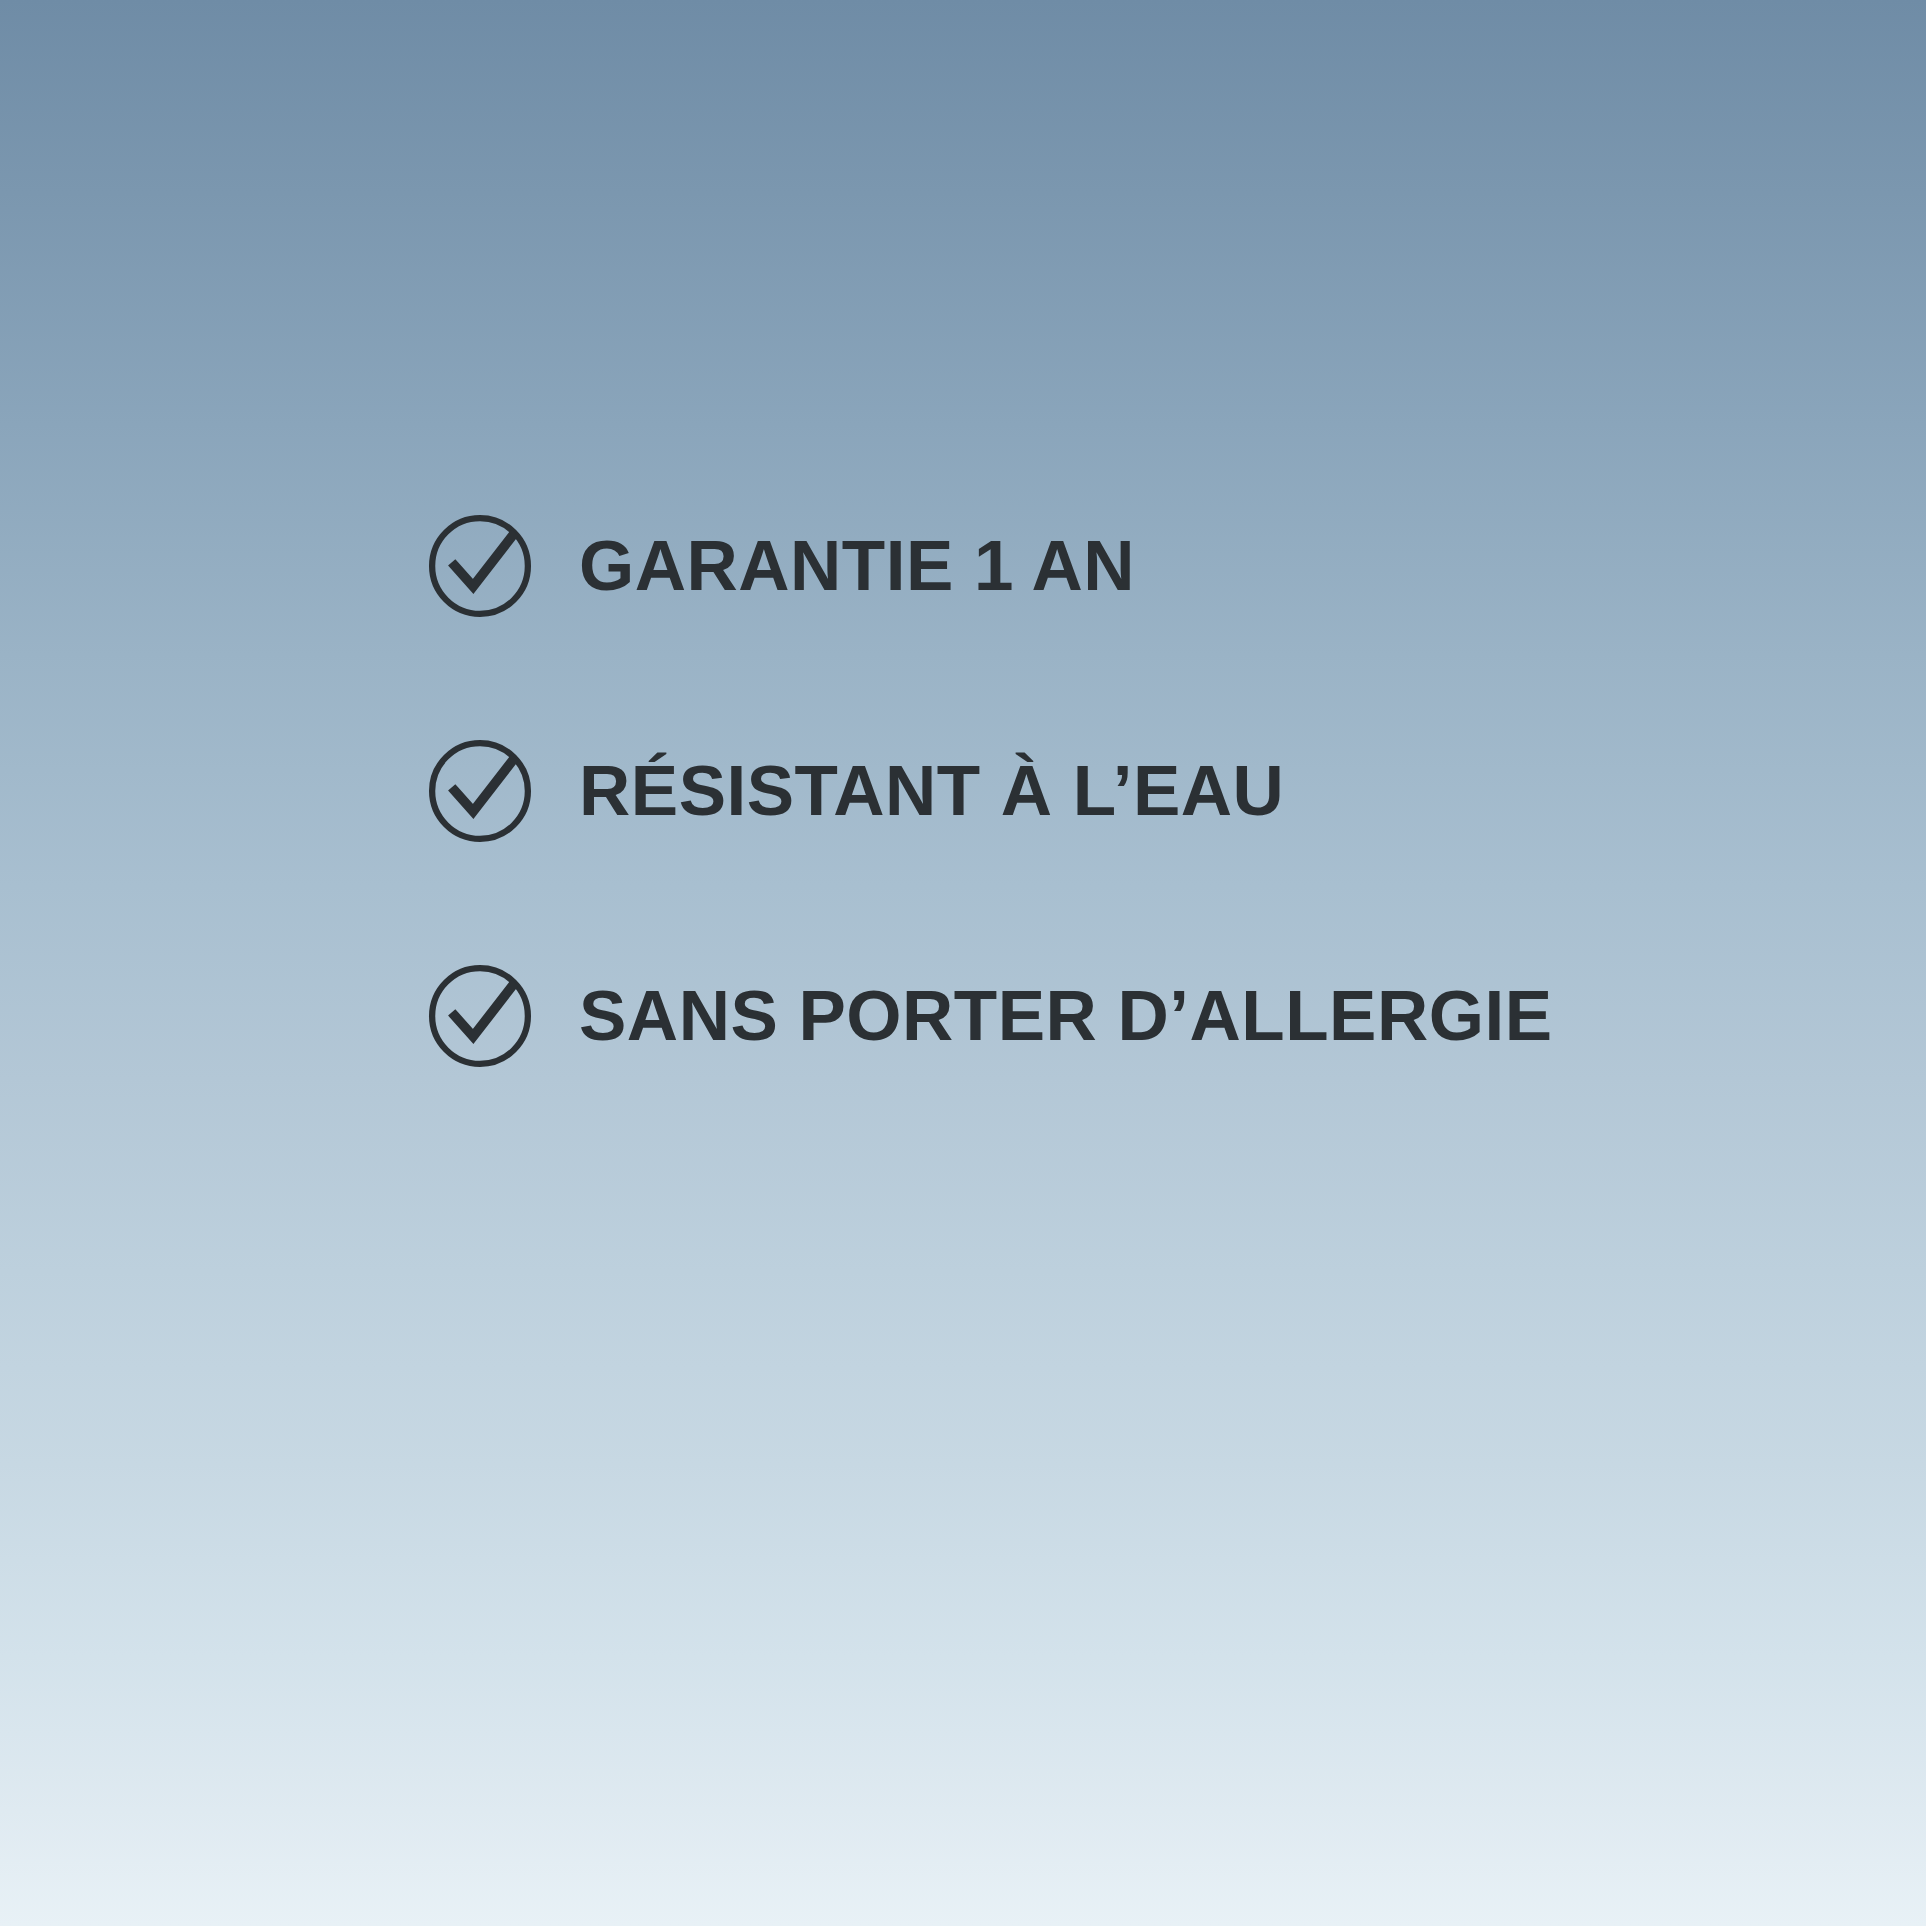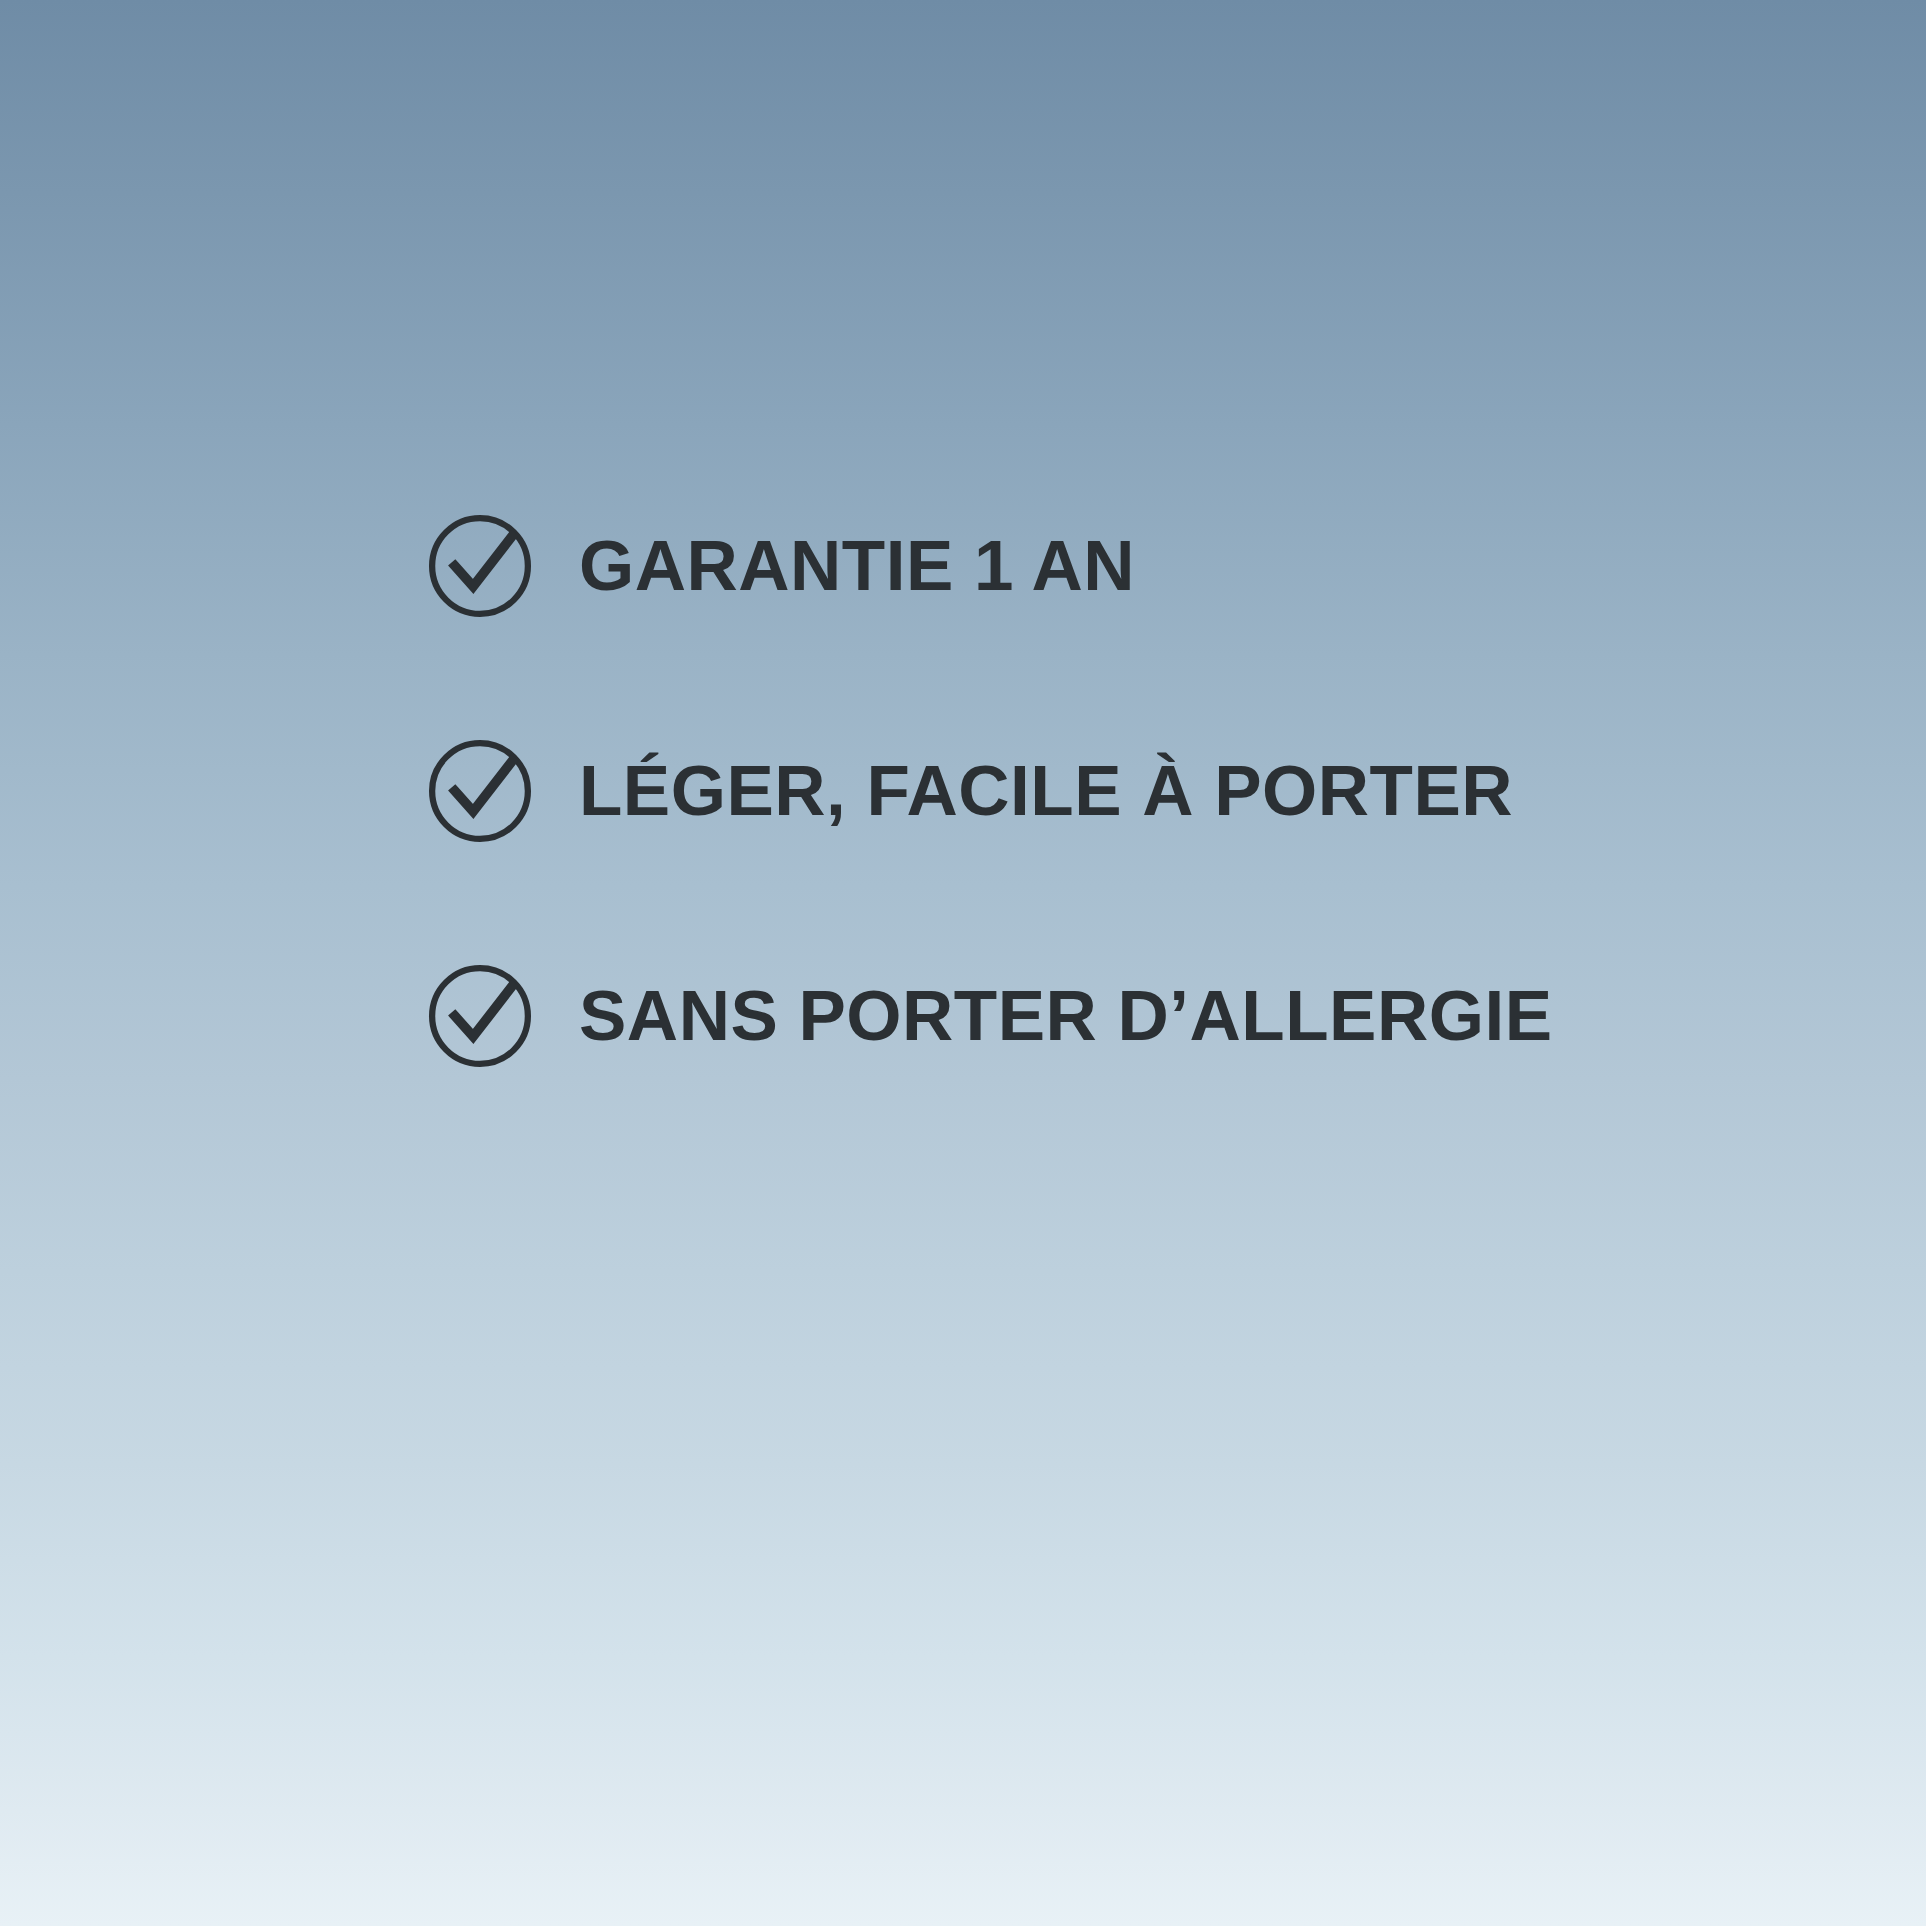--- a/index.html
+++ b/index.html
@@ -68,28 +68,28 @@
   <div class="features">
 
     <div class="feature-row">
       <svg class="check-icon" viewBox="0 0 100 100">
         <circle cx="50" cy="50" r="42" fill="none" stroke="#2b3034" stroke-width="5.5"></circle>
         <path d="M28 50 L44 68 L78 24" fill="none" stroke="#2b3034" stroke-width="8.5" stroke-linecap="square" stroke-linejoin="miter"></path>
       </svg>
       <div class="feature-label">GARANTIE 1 AN</div>
     </div>
 
-
     <div class="feature-row">
       <svg class="check-icon" viewBox="0 0 100 100">
         <circle cx="50" cy="50" r="42" fill="none" stroke="#2b3034" stroke-width="5.5"></circle>
         <path d="M28 50 L44 68 L78 24" fill="none" stroke="#2b3034" stroke-width="8.5" stroke-linecap="square" stroke-linejoin="miter"></path>
       </svg>
-      <div class="feature-label">LÉGER, FACILE À PORTER</div>
+      <div class="feature-label">RÉSISTANT À L’EAU</div>
     </div>
+
 
     <div class="feature-row">
       <svg class="check-icon" viewBox="0 0 100 100">
         <circle cx="50" cy="50" r="42" fill="none" stroke="#2b3034" stroke-width="5.5"></circle>
         <path d="M28 50 L44 68 L78 24" fill="none" stroke="#2b3034" stroke-width="8.5" stroke-linecap="square" stroke-linejoin="miter"></path>
       </svg>
       <div class="feature-label">SANS PORTER D’ALLERGIE</div>
     </div>
 
   </div>

